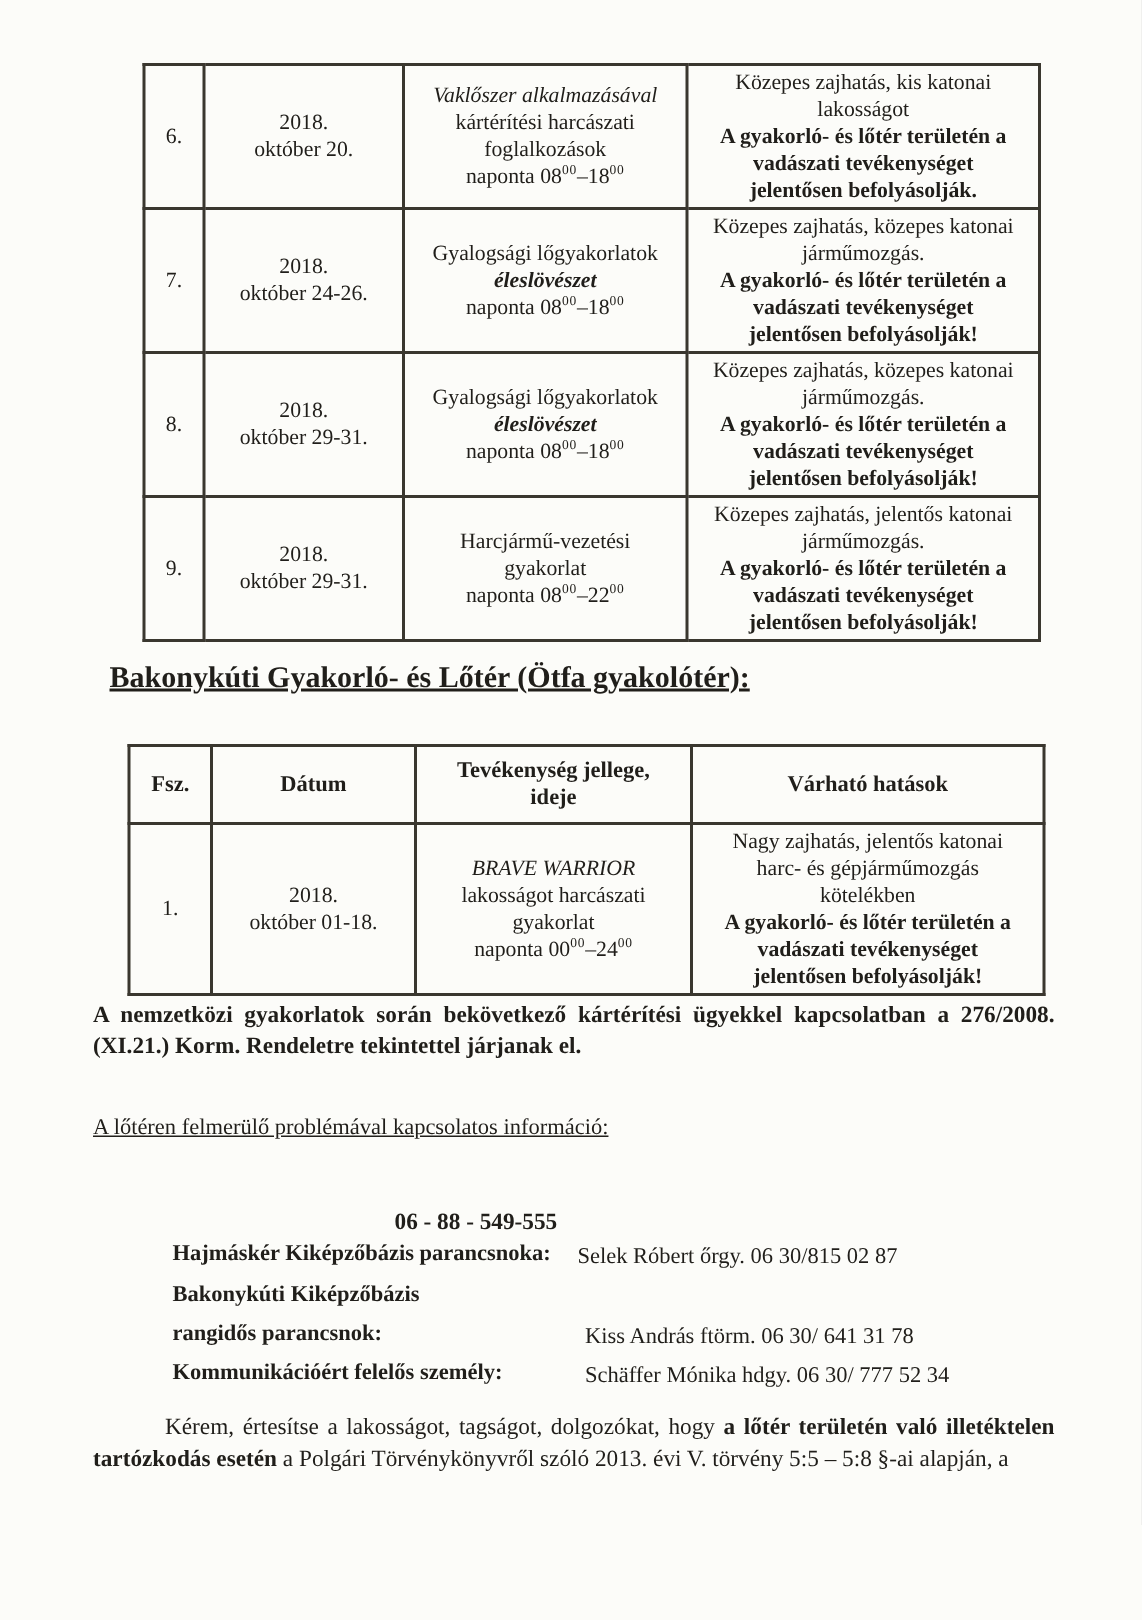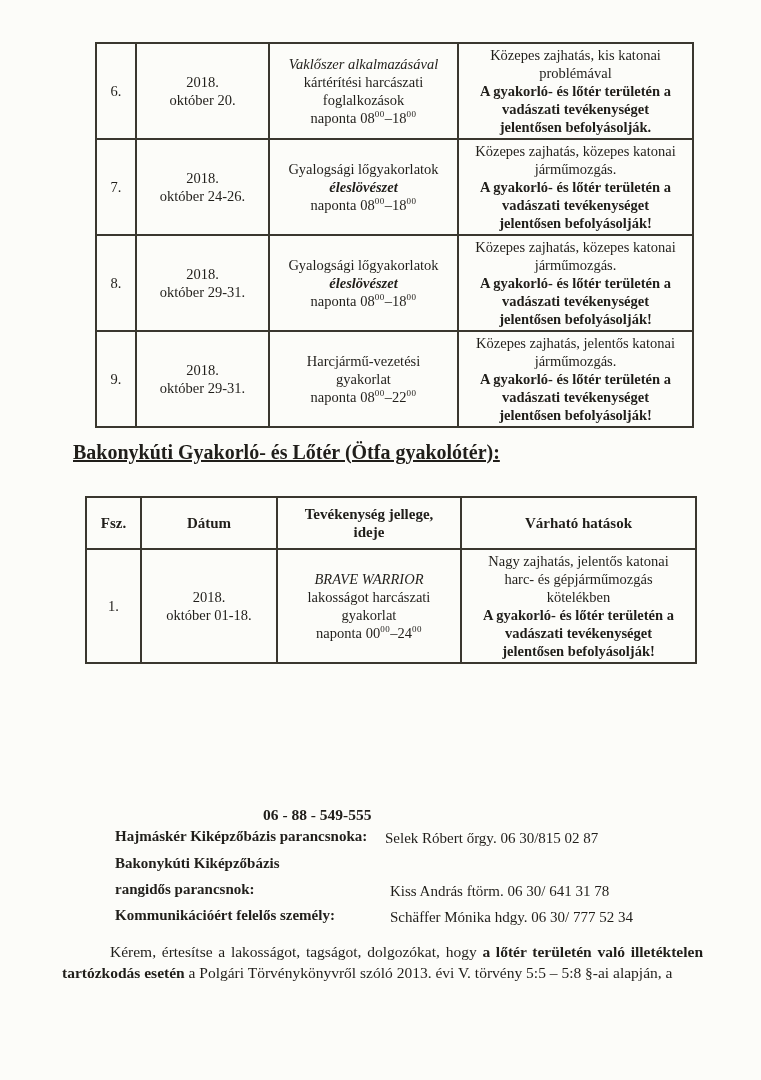--- a/index.html
+++ b/index.html
@@ -89,21 +89,21 @@
           <div>október 20.</div>
         </td>
         <td>
           <div class="italic">Vaklőszer alkalmazásával</div>
           <div>kártérítési harcászati</div>
           <div>foglalkozások</div>
           <div><span>naponta 08</span><sup>00</sup><span>–18</span><sup>00</sup></div>
         </td>
         <td>
           <div>Közepes zajhatás, kis katonai</div>
-          <div>problémával</div>
+          <div>lakosságot</div>
           <div class="eff-b">A gyakorló- és lőtér területén a</div>
           <div class="eff-b">vadászati tevékenységet</div>
           <div class="eff-b">jelentősen befolyásolják.</div>
         </td>
       </tr>
 
       <tr class="r91">
         <td><span>7.</span></td>
         <td>
           <div>2018.</div>
@@ -204,21 +204,23 @@
           <div>kötelékben</div>
           <div class="eff-b">A gyakorló- és lőtér területén a</div>
           <div class="eff-b">vadászati tevékenységet</div>
           <div class="eff-b">jelentősen befolyásolják!</div>
         </td>
       </tr>
     </tbody>
       </table>
   </div>
 
-
+  <div class="abs para-bold">A nemzetközi gyakorlatok során bekövetkező kártérítési ügyekkel kapcsolatban a 276/2008. (XI.21.) Korm. Rendeletre tekintettel járjanak el.</div>
+
+  <div class="abs info-heading">A lőtéren felmerülő problémával kapcsolatos információ:</div>
 
 
   <div class="abs phone">06 - 88 - 549-555</div>
 
   <div class="contact-label y828">Hajmáskér Kiképzőbázis parancsnoka:</div>
   <div class="contact-value y830" style="left:385px;">Selek Róbert őrgy. 06 30/815 02 87</div>
 
   <div class="contact-label y855">Bakonykúti Kiképzőbázis</div>
 
   <div class="contact-label y881">rangidős parancsnok:</div>

